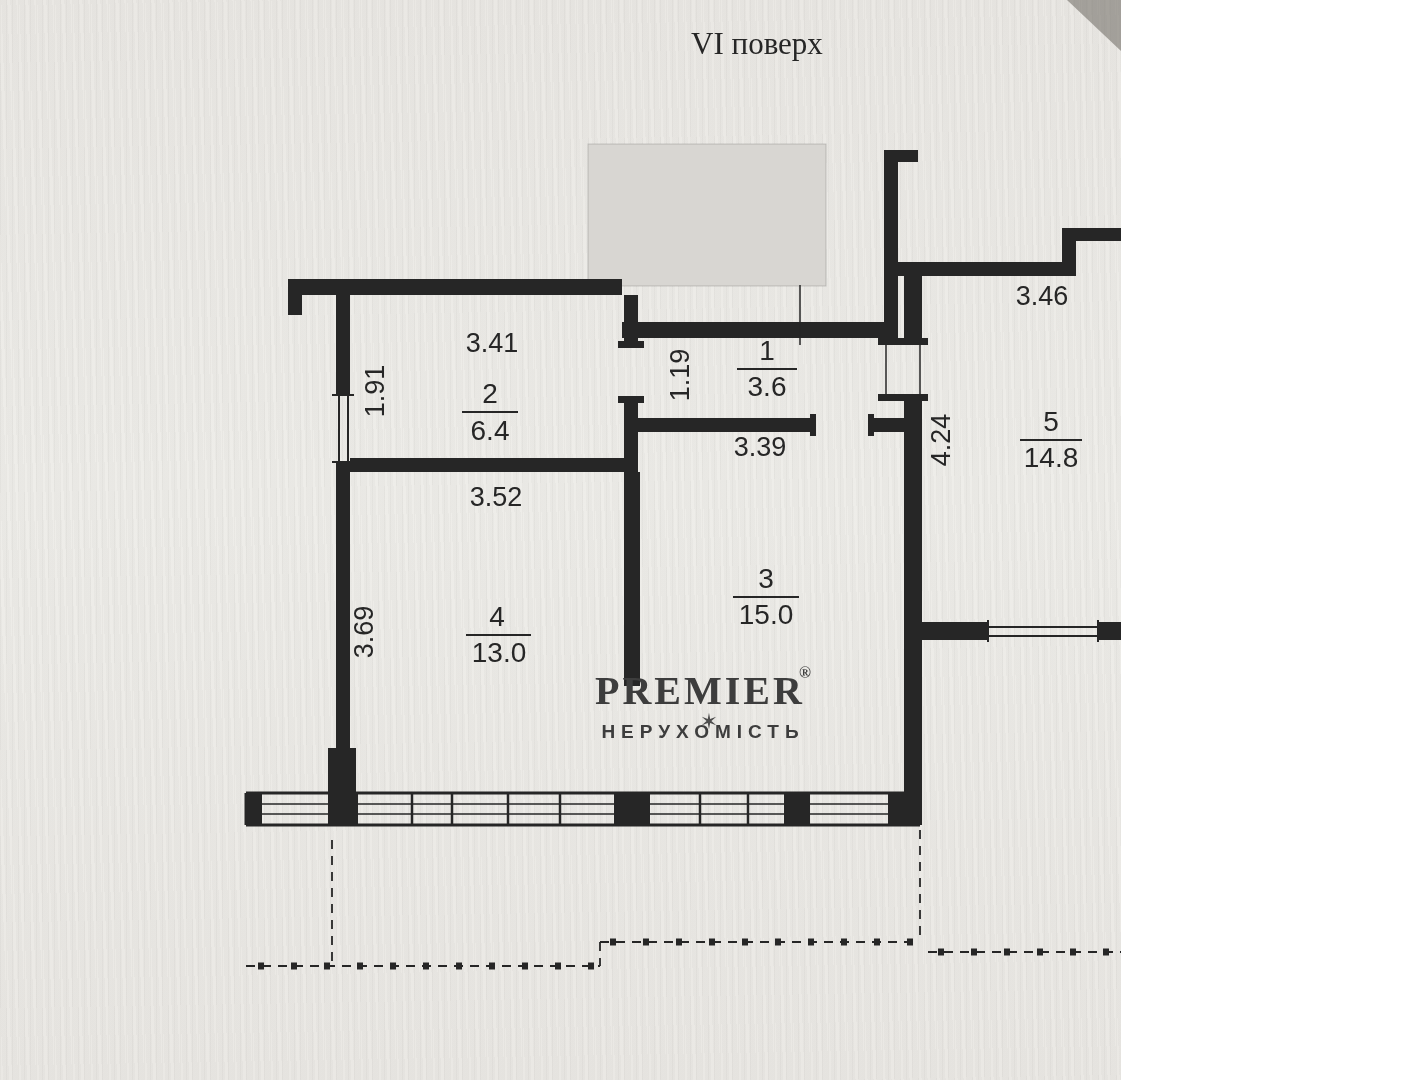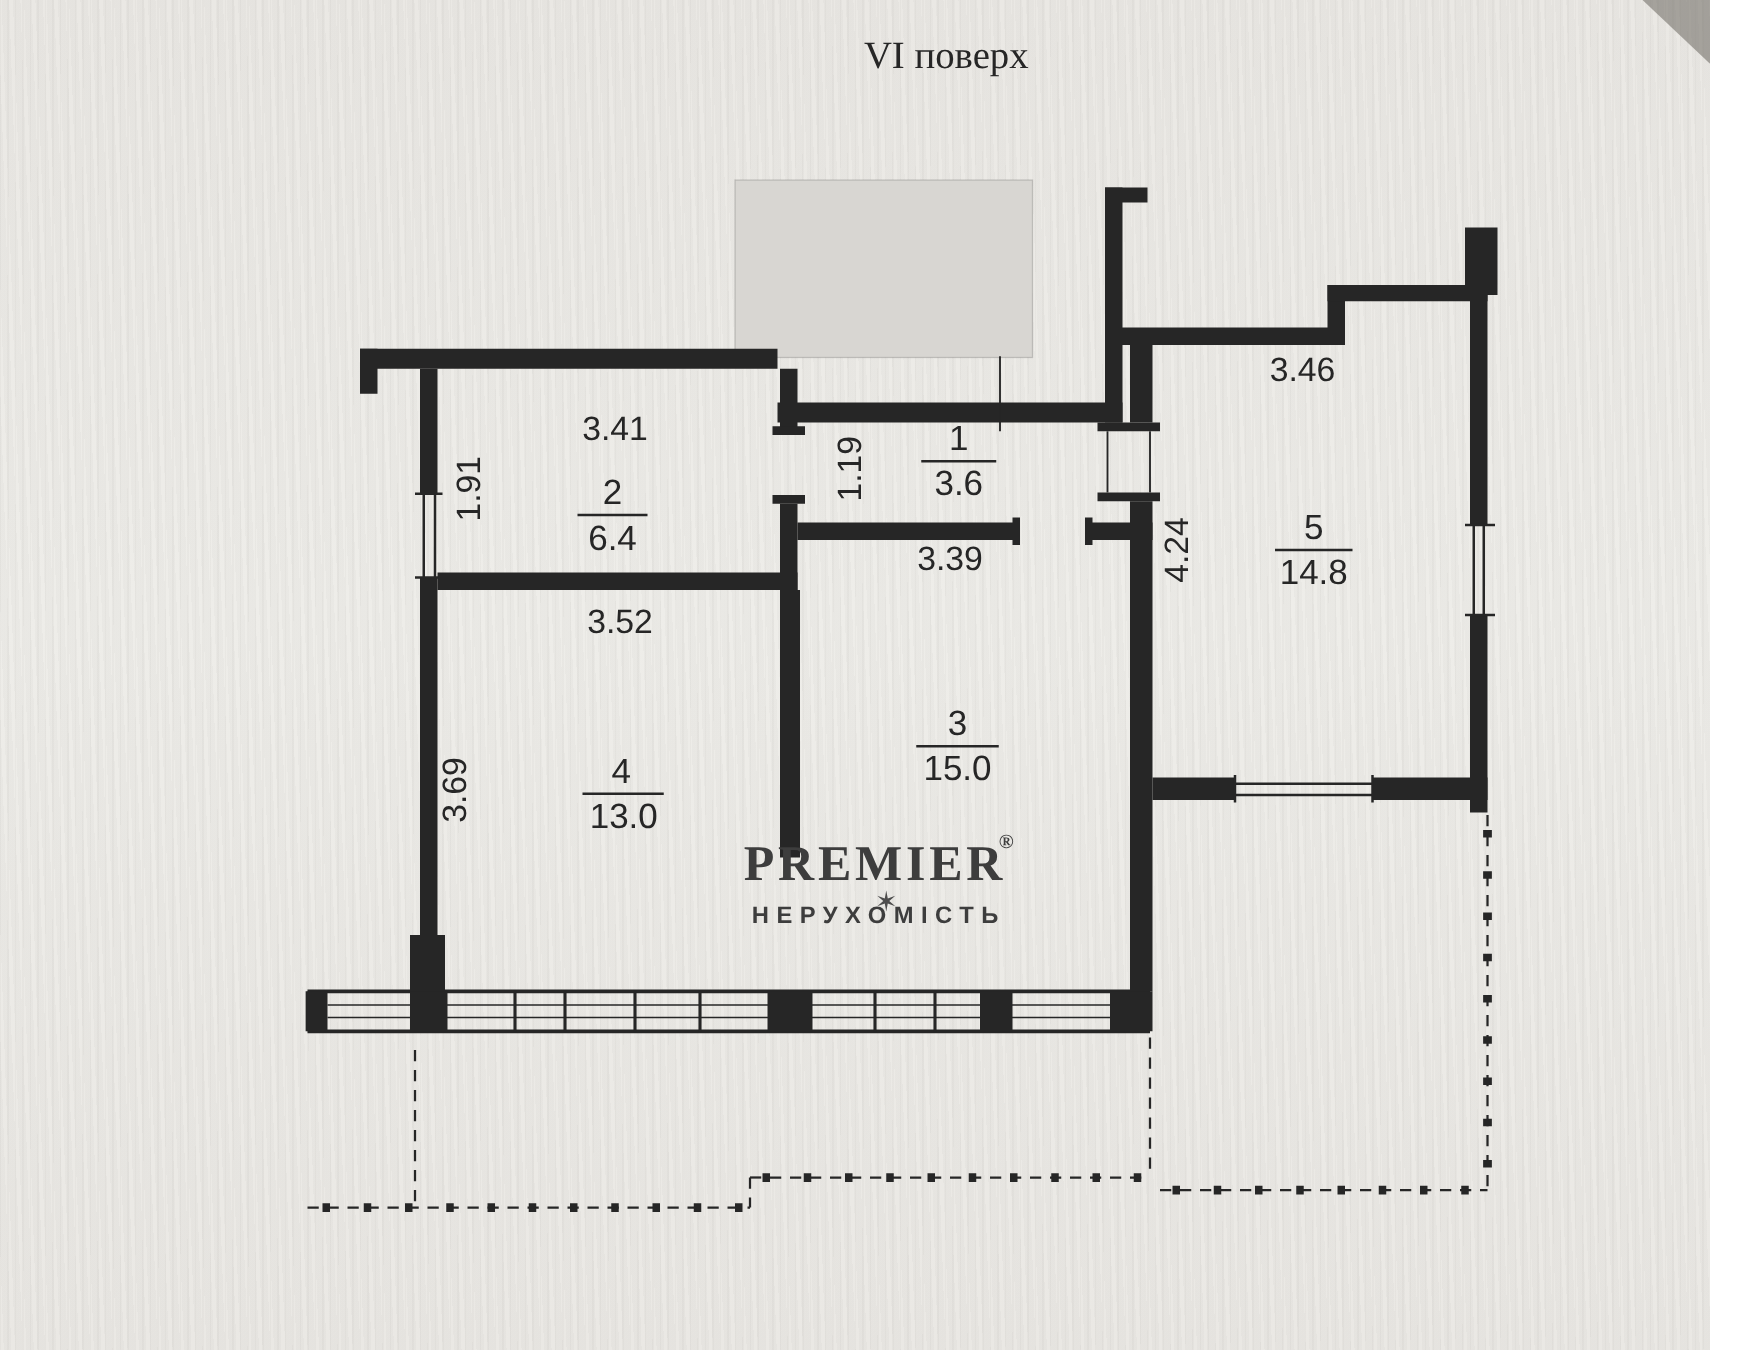--- a/index.html
+++ b/index.html
@@ -1,18 +1,18 @@
 <!DOCTYPE html>
 <html style="--paper: #e9e7e3; --paper2: #edecE8; --ink: #262626; --redaction: #d8d6d2; --watermark: #3d3d3d; --photoedge: #6b6861;"><head>
 <meta charset="utf-8">
 <style>
   html,body{margin:0;padding:0;}
   .paper{
     position:relative;
-    width:1368px;height:1080px;
+    width:1121px;height:1080px;
     overflow:hidden;
     background:
       repeating-linear-gradient(90deg, rgba(110,105,98,0.045) 0 1px, rgba(0,0,0,0) 1px 6px),
       repeating-linear-gradient(88deg, rgba(255,255,255,0.05) 0 3px, rgba(0,0,0,0.015) 3px 9px),
       linear-gradient(180deg, var(--paper) 0%, var(--paper2) 45%, var(--paper) 100%);
     font-family:"Liberation Sans", sans-serif;
   }
   .photo-corner{
     position:absolute; top:0; right:0; width:120px; height:60px;
     background:var(--photoedge);

